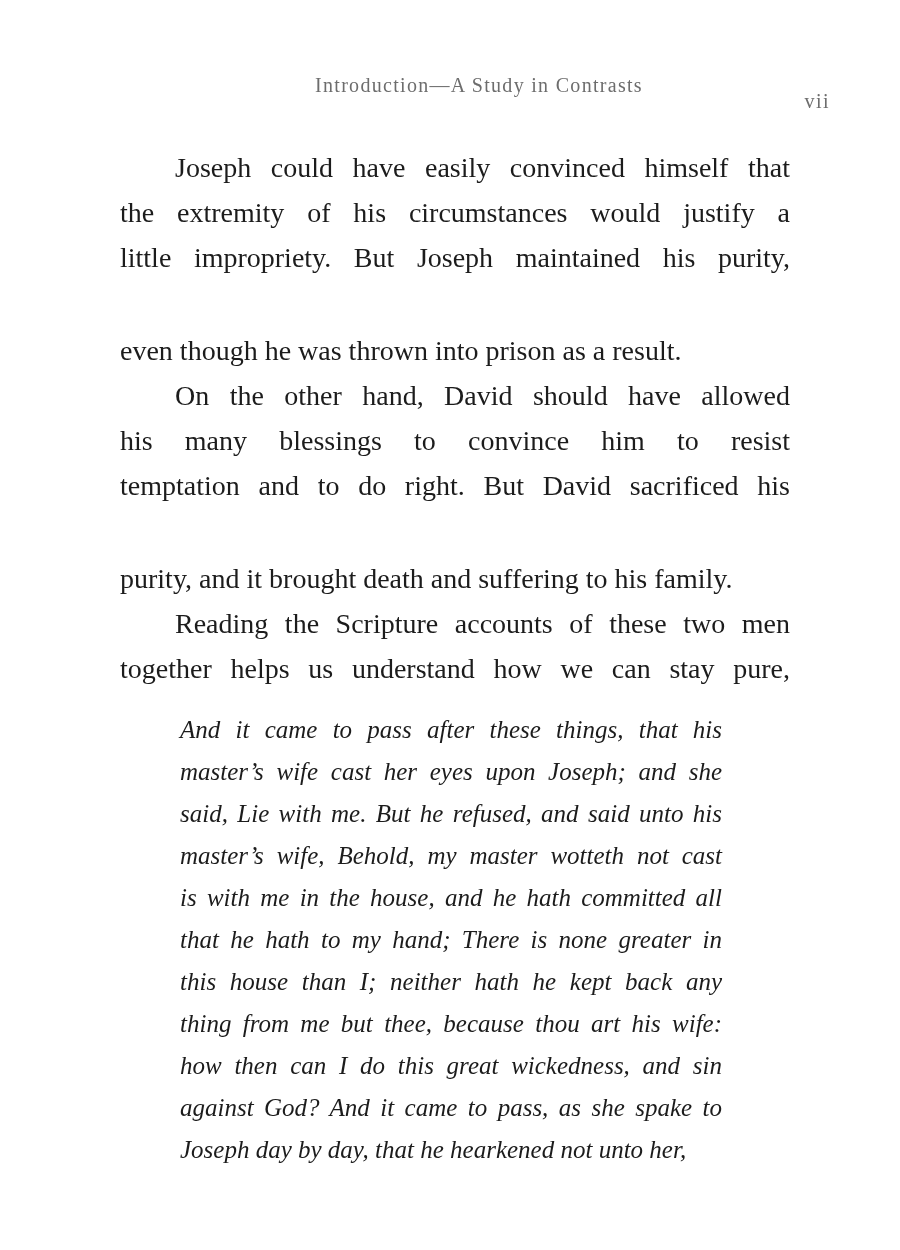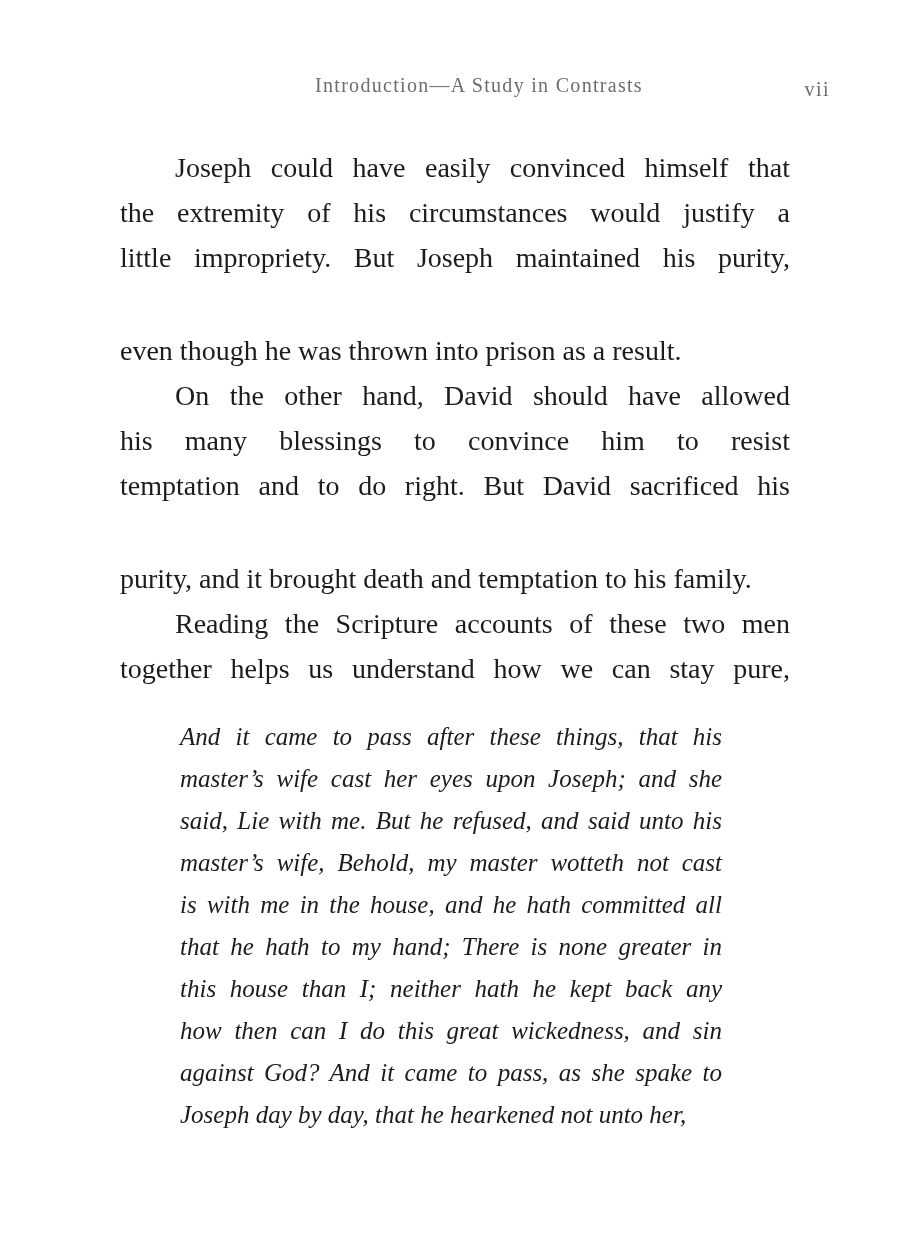--- a/index.html
+++ b/index.html
@@ -26,21 +26,21 @@
     height: 26px;
     line-height: 26px;
     text-align: center;
     font-size: 20px;
     letter-spacing: 1.3px;
     color: var(--header-color, #6d6d6d);
   }
   .folio {
     position: absolute;
     right: 8px;
-    top: 4px;
+    top: 16px;
     letter-spacing: 1.5px;
     margin-left: 33px;
   }
   
   .text-block {
     position: absolute;
     top: 145px;
     left: 120px;
     width: 670px;
     font-size: 28px;
@@ -52,21 +52,21 @@
   }
   .para .line.first {
     text-indent: 55px;
   }
   .para .line.last {
     text-align-last: left;
     margin-top: 48px;
   }
   
   .quote {
-    margin: 25px 68px 0 60px;
+    margin: 18px 68px 0 60px;
     font-style: italic;
     font-size: 25px;
     line-height: 42px;
   }
   .quote .line {
     text-align: justify;
     text-align-last: justify;
   }
   .quote .line.last {
     text-align-last: left;
@@ -86,33 +86,34 @@
     <div class="para">
         <div class="line first">Joseph could have easily convinced himself that</div>
         <div class="line">the extremity of his circumstances would justify a</div>
         <div class="line">little impropriety. But Joseph maintained his purity,</div>
         <div class="line last">even though he was thrown into prison as a result.</div>
       </div>
     <div class="para">
         <div class="line first">On the other hand, David should have allowed</div>
         <div class="line">his many blessings to convince him to resist</div>
         <div class="line">temptation and to do right. But David sacrificed his</div>
-        <div class="line last">purity, and it brought death and temptation to his family.</div>
+        <div class="line last">purity, and it brought death and suffering to his family.</div>
       </div>
     <div class="para">
         <div class="line first">Reading the Scripture accounts of these two men</div>
         <div class="line">together helps us understand how we can stay pure,</div>
       </div>
     <blockquote class="quote">
         <div class="line first">And it came to pass after these things, that his</div>
         <div class="line">master’s wife cast her eyes upon Joseph; and she</div>
         <div class="line">said, Lie with me. But he refused, and said unto his</div>
         <div class="line">master’s wife, Behold, my master wotteth not cast</div>
         <div class="line">is with me in the house, and he hath committed all</div>
         <div class="line">that he hath to my hand; There is none greater in</div>
         <div class="line">this house than I; neither hath he kept back any</div>
+        <div class="line">thing from me but thee, because thou art his wife:</div>
         <div class="line">how then can I do this great wickedness, and sin</div>
         <div class="line">against God? And it came to pass, as she spake to</div>
         <div class="line last">Joseph day by day, that he hearkened not unto her,</div>
       </blockquote>
   </main>
 
 </div>
 
 </body></html>

